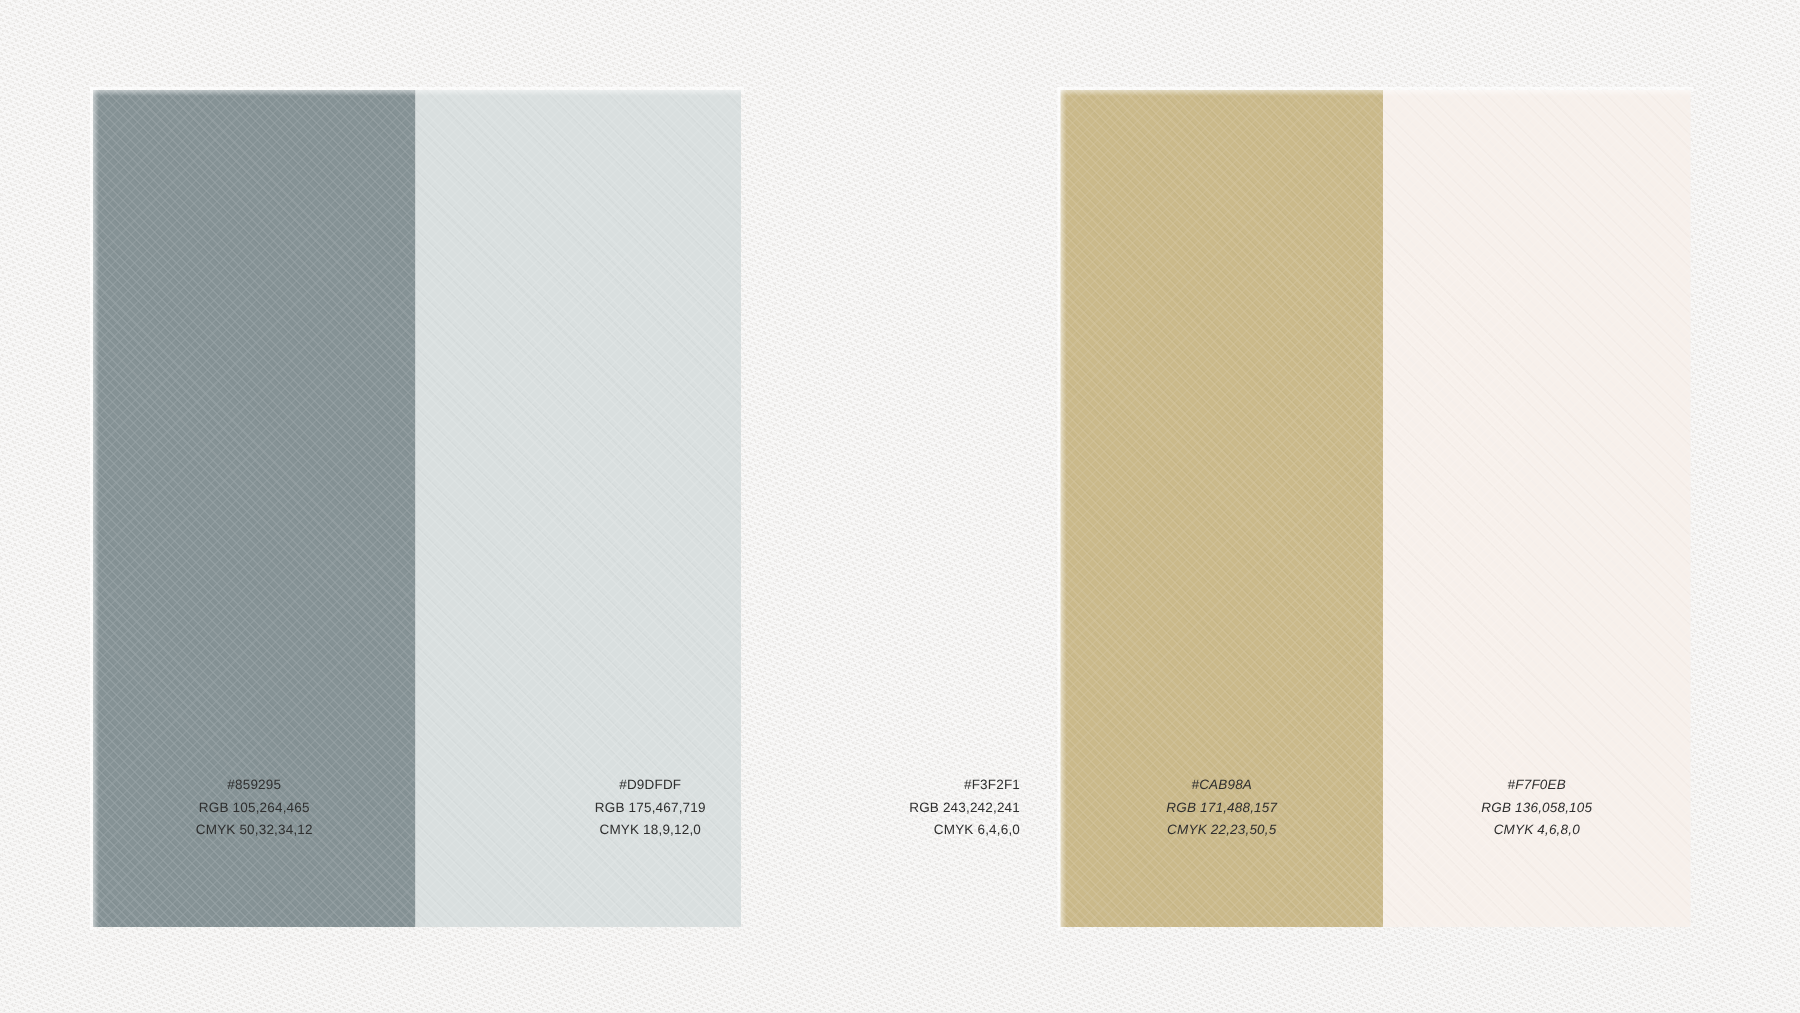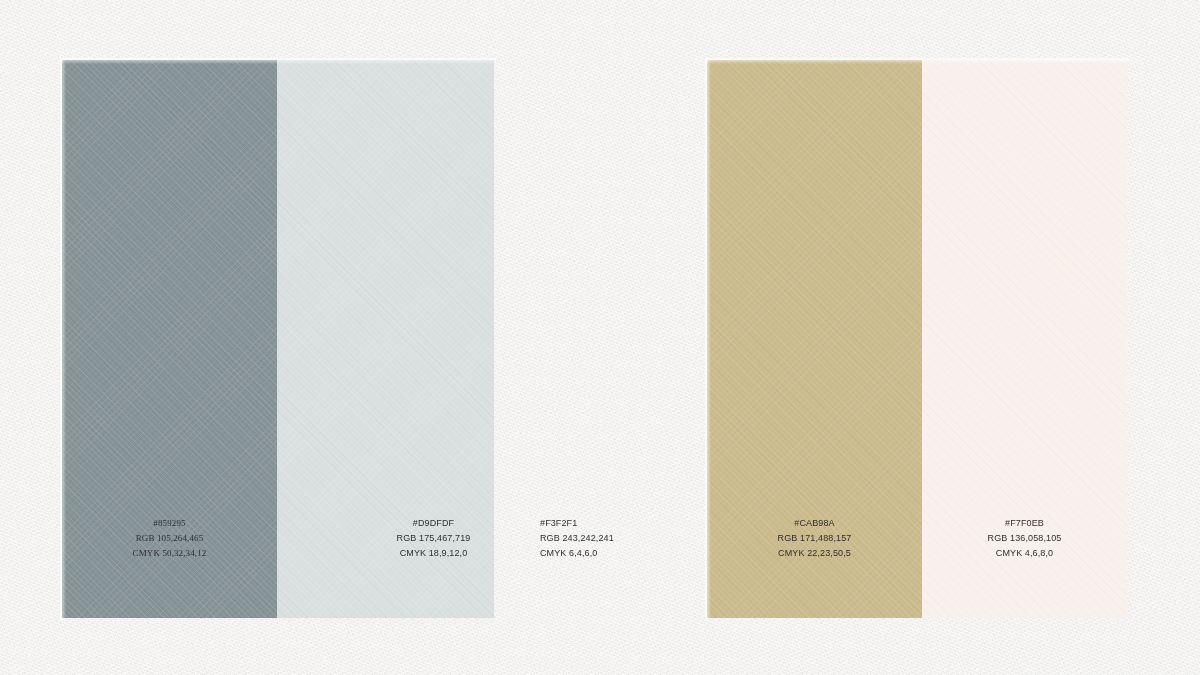--- a/index.html
+++ b/index.html
@@ -38,21 +38,21 @@
 
   
   .swatch-group {
     position: absolute;
     top: 60px;
     height: 558px;
     display: flex;
     flex-direction: row;
   }
   #swatch-group-left  { left: 62px;  width: 432px; }
-  #swatch-group-right { left: 707px; width: 420px; }
+  #swatch-group-right { left: 707px; width: 420px; font-style: italic; }
 
   .swatch {
     position: relative;
     height: 100%;
     flex: 0 0 auto;
     overflow: hidden;
   }
 
   
   .swatch::after {
@@ -101,34 +101,34 @@
 
   .label-line { display: block; }
   .label-hex  { margin-bottom: 0.5px; }
 
   
   #swatch-label-standalone {
     position: absolute;
     top: 516px;
     left: 540px;
     width: 140px;
-    text-align: left;
+    text-align: right;
   }
 </style>
 </head>
 <body style="background-color: rgb(243, 242, 241);">
 
 <div id="palette-canvas" style="background-color: rgb(243, 242, 241);">
 
   <div class="paper-grain"></div>
 
   <div class="swatch-group" id="swatch-group-left">
 
     <div class="swatch" id="swatch-slate-gray" style="background-color: rgb(133, 146, 149); width: 215px;">
-      <div class="swatch-label" style="color: rgb(46, 46, 46); font-family: Liberation Serif, serif;">
+      <div class="swatch-label" style="color: rgb(46, 46, 46);">
         <span class="label-line label-hex">#859295</span>
         <span class="label-line label-rgb">RGB 105,264,465</span>
         <span class="label-line label-cmyk">CMYK 50,32,34,12</span>
       </div>
     </div>
 
     <div class="swatch" id="swatch-pale-blue-gray" style="background-color: rgb(217, 223, 223); width: 217px;">
       <div class="swatch-label" style="color: rgb(46, 46, 46); padding-left: 48px;">
         <span class="label-line label-hex">#D9DFDF</span>
         <span class="label-line label-rgb">RGB 175,467,719</span>

